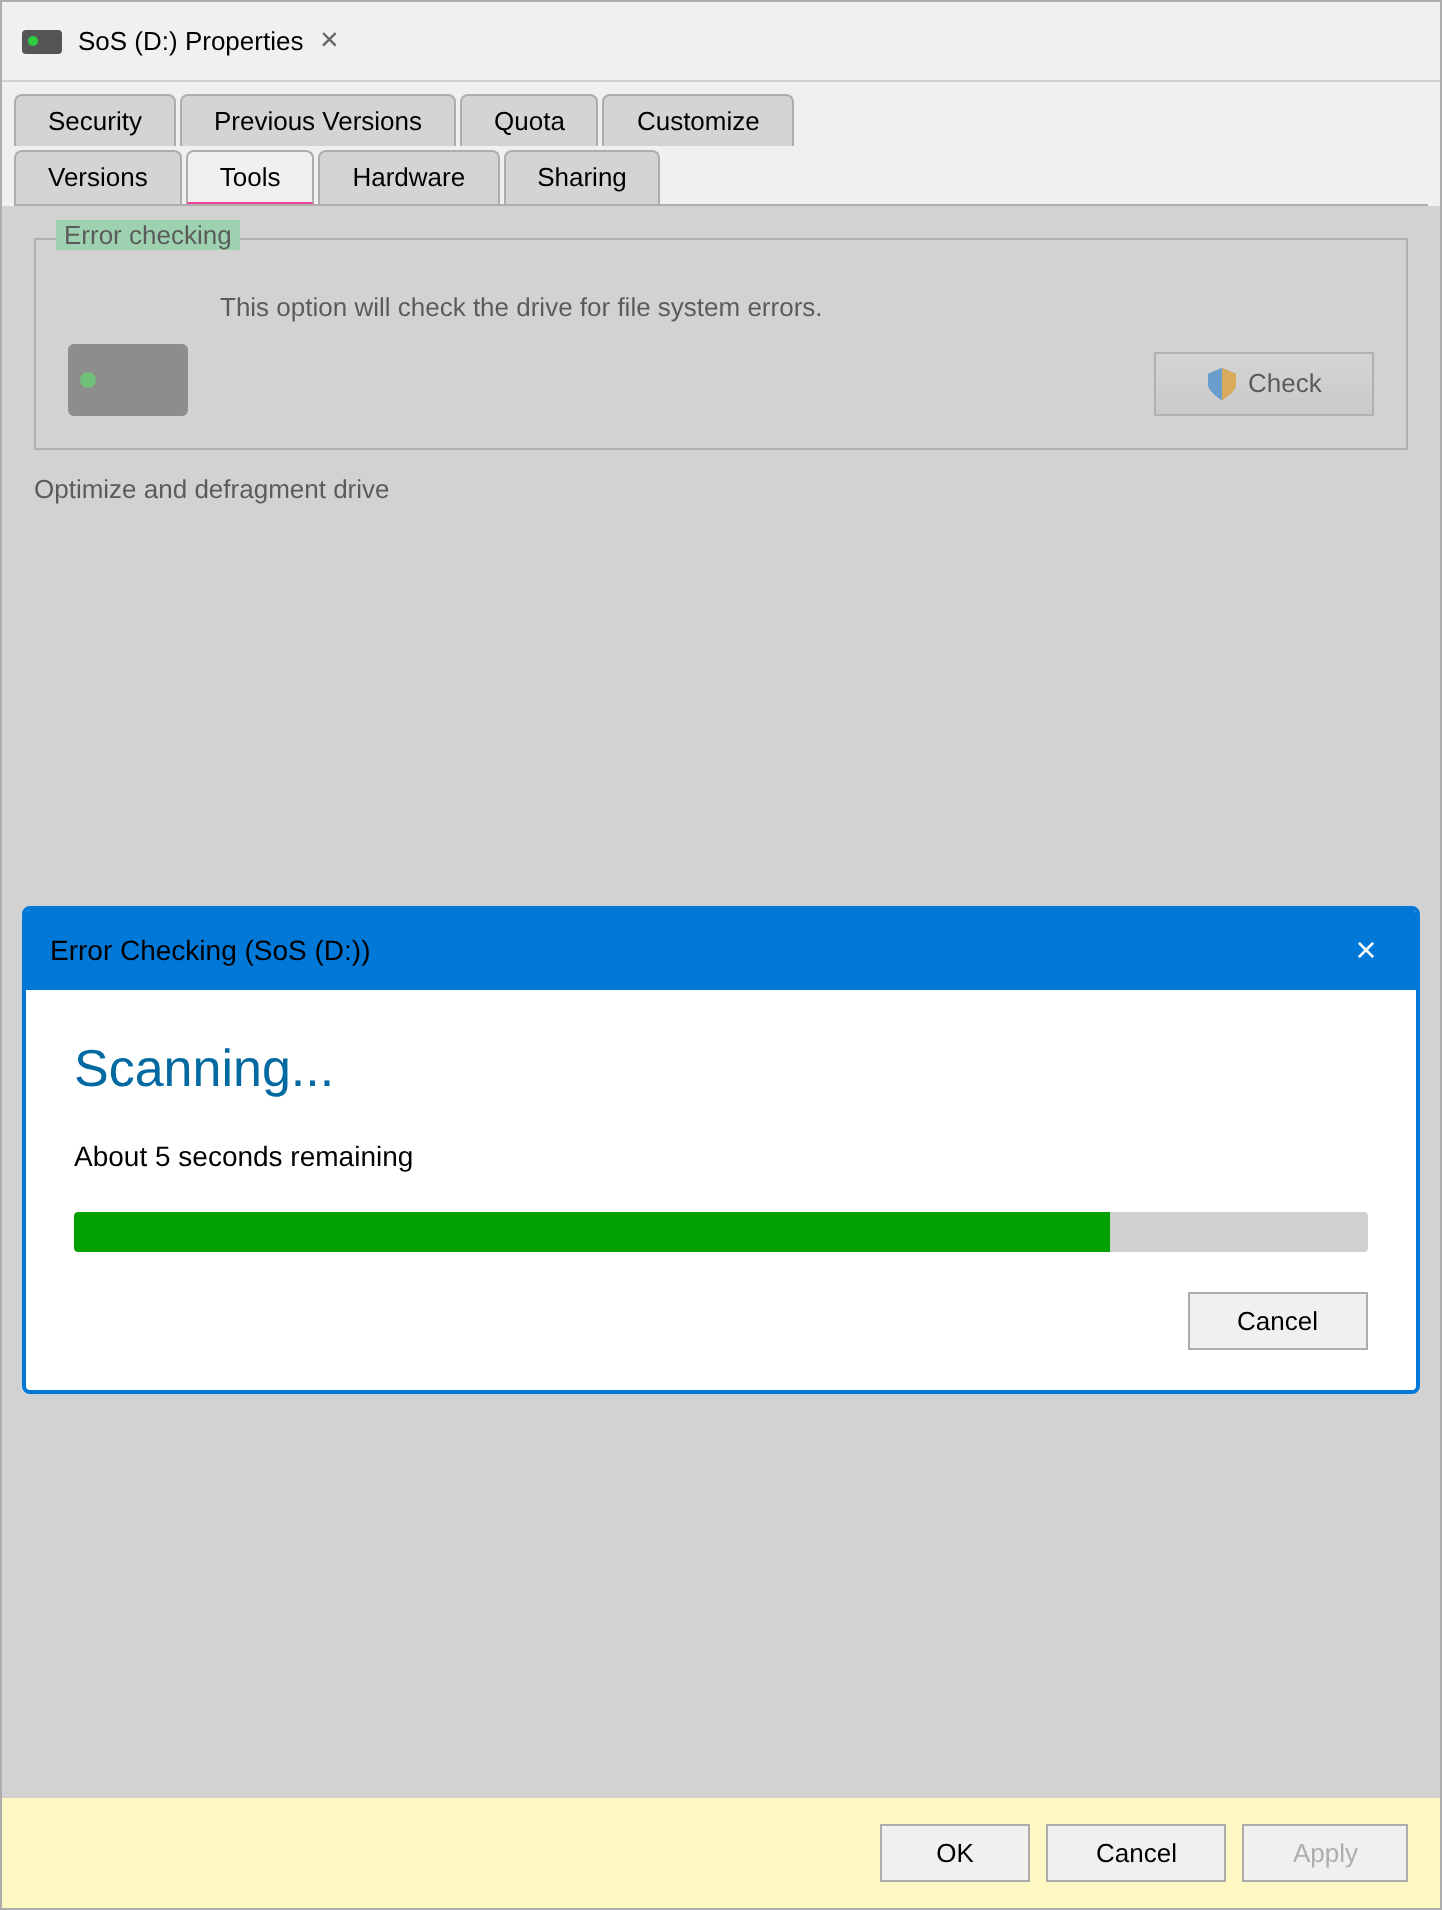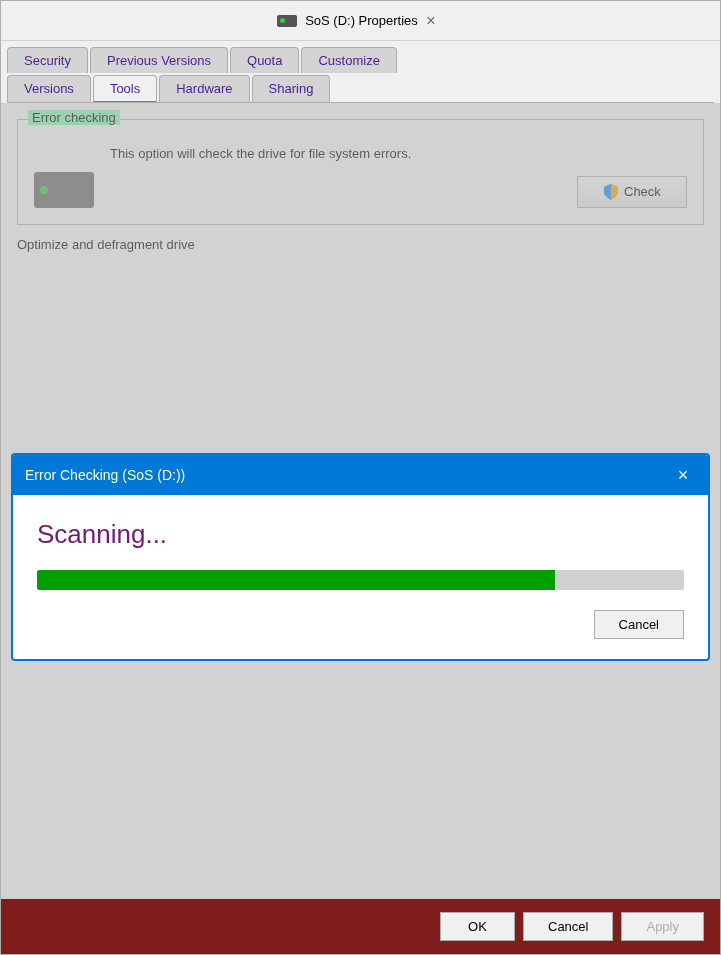--- a/index.html
+++ b/index.html
@@ -25,21 +25,21 @@
       display: flex;
       flex-direction: column;
     }
 
     
     .title-bar {
       height: 40px;
       background: #f0f0f0;
       display: flex;
       align-items: center;
-      justify-content: center;
+      justify-content: flex-start;
       padding: 0 10px;
       border-bottom: 1px solid #d0d0d0;
       flex-shrink: 0;
     }
     .title-bar-left {
       display: flex;
       align-items: center;
       gap: 8px;
     }
     .title-bar-icon {
@@ -85,21 +85,21 @@
       display: flex;
       gap: 2px;
     }
     .tab {
       padding: 5px 16px;
       background: #d4d4d4;
       border: 1px solid #adadad;
       border-bottom: none;
       cursor: pointer;
       font-size: 13px;
-      color: #4c1d95;
+      color: #000000;
       border-radius: 4px 4px 0 0;
       white-space: nowrap;
     }
     .tab.active {
       background: #f0f0f0;
       font-weight: normal;
       border-bottom: 1px solid #ec4899;
       z-index: 1;
     }
     .tabs-border {
@@ -191,21 +191,21 @@
     
     .optimize-text {
       font-size: 13px;
       color: #000;
       margin-top: 4px;
     }
 
     
     .bottom-buttons {
       height: 56px;
-      background: #7f1d1d;
+      background: #fef9c3;
       border-top: 1px solid #d0d0d0;
       display: flex;
       align-items: center;
       justify-content: flex-end;
       padding: 0 16px;
       gap: 8px;
       flex-shrink: 0;
     }
     .btn {
       padding: 6px 24px;
@@ -243,40 +243,40 @@
     }
     .dialog-titlebar {
       background: #0078d7;
       height: 40px;
       display: flex;
       align-items: center;
       justify-content: space-between;
       padding: 0 12px;
     }
     .dialog-title {
-      color: #fef9c3;
+      color: #000000;
       font-size: 14px;
       font-weight: normal;
     }
     .dialog-close {
       color: #fff;
       font-size: 18px;
       cursor: pointer;
       width: 26px;
       height: 26px;
       display: flex;
       align-items: center;
       justify-content: center;
       border-radius: 3px;
     }
     .dialog-content {
       padding: 24px 24px 20px 24px;
     }
     .scanning-text {
-      color: #701a75;
+      color: #0369a1;
       font-size: 26px;
       font-weight: normal;
       margin-bottom: 20px;
     }
     .remaining-text {
       font-size: 14px;
       color: #000;
       margin-bottom: 20px;
     }
     .progress-container {
@@ -364,20 +364,21 @@
 
     <div class="dialog">
 
       <div class="dialog-titlebar">
         <span class="dialog-title">Error Checking (SoS (D:))</span>
         <div class="dialog-close">×</div>
       </div>
 
       <div class="dialog-content">
         <div class="scanning-text">Scanning...</div>
+        <div class="remaining-text">About 5 seconds remaining</div>
         <div class="progress-container">
           <div class="progress-fill"></div>
         </div>
         <div class="dialog-buttons">
           <button class="dialog-cancel-btn">Cancel</button>
         </div>
       </div>
     </div>
 
   </div>

